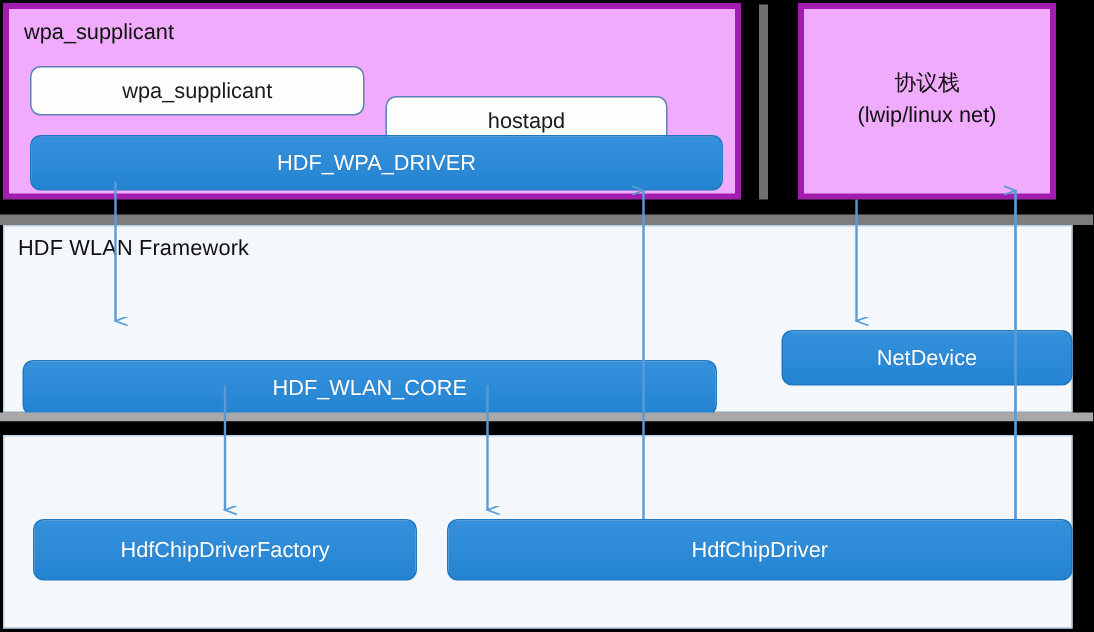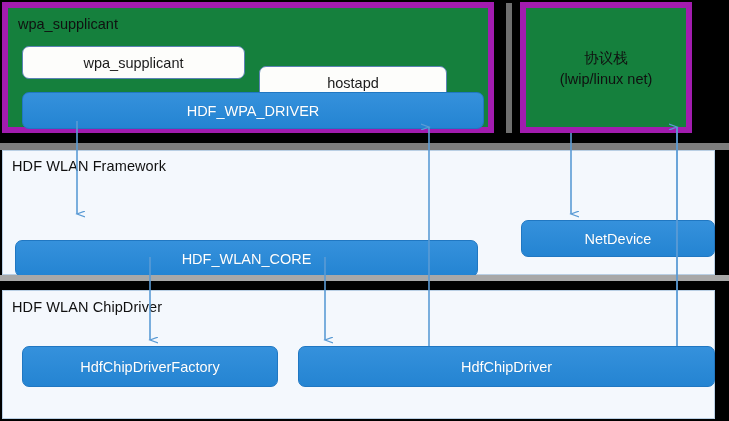--- a/index.html
+++ b/index.html
@@ -31,22 +31,22 @@
     position: absolute;
     font-size: 14.5px;
     color: #101010;
     letter-spacing: 0.1px;
     white-space: nowrap;
   }
 
   
   .panel {
     position: absolute;
-    background: #15803d;
-    border: 6px solid #a21caf;
+    background: #f0abfc;
+    border: 4px solid #a21caf;
     box-sizing: border-box;
   }
   .panel-title {
     position: absolute;
     font-size: 14.5px;
     color: #101010;
     white-space: nowrap;
   }
   .stack-label {
     position: absolute;
@@ -126,40 +126,39 @@
   <div class="panel" style="left:2px; top:2px; width:492px; height:131px;">
     <div class="panel-title" style="left:10px; top:8px;">wpa_supplicant</div>
     <div class="wbox" style="left:14px; top:38px; width:223px; height:33px;">wpa_supplicant</div>
     <div class="wbox" style="left:251px; top:38px; width:188px; height:33px;margin-top:20px;">hostapd</div>
     <div class="bbox" style="left:14px; top:84px; width:462px; height:37px;">HDF_WPA_DRIVER</div>
   </div>
 
   <div class="vbar-black" style="left:496px; top:0px; width:10px; height:133px;"></div>
   <div class="vbar-gray" style="left:506px; top:3px; width:6px; height:133px;"></div>
 
-  <div class="panel" style="left:520px; top:2px; width:172px; height:131px;">
+  <div class="panel" style="left:532px; top:2px; width:172px; height:131px;">
     <div class="stack-label" style="left:0; top:40px;">协议栈</div>
     <div class="stack-label" style="left:0; top:61px;">(lwip/linux net)</div>
   </div>
 
   <div class="sep-black" style="left:0px; top:133px; width:729px; height:10px;"></div>
   <div class="sep-gray" style="left:0px; top:143px; width:729px; height:7px;"></div>
 
   <div class="band band-inner-border" style="left:2px; top:150px; width:713px; height:125px;">
   </div>
   <div class="band-title" style="left:12px; top:158px;">HDF WLAN Framework</div>
   <div class="bbox" style="left:15px; top:220px; width:463px; height:37px;margin-top:20px;">HDF_WLAN_CORE</div>
   <div class="bbox" style="left:521px; top:220px; width:194px; height:37px;">NetDevice</div>
 
   <div class="sep-lgray" style="left:0px; top:275px; width:729px; height:6px;"></div>
   <div class="sep-black" style="left:0px; top:281px; width:729px; height:9px;"></div>
 
   <div class="band band-inner-border" style="left:2px; top:290px; width:713px; height:129px;">
   </div>
-  <div class="band-title" style="left:12px; top:299px;">HDF WLAN ChipDriver</div>
   <div class="bbox" style="left:22px; top:346px; width:256px; height:41px;">HdfChipDriverFactory</div>
   <div class="bbox" style="left:298px; top:346px; width:417px; height:41px;">HdfChipDriver</div>
 
   <svg id="arrows" viewBox="0 0 729 421" xmlns="http://www.w3.org/2000/svg">
     <defs>
       <marker id="ahead-down" markerWidth="10" markerHeight="10" refX="3" refY="8" orient="auto" markerUnits="userSpaceOnUse">
         <path d="M0,0 L3,8 L6,0" fill="none" stroke="#5b9bd5" stroke-width="1.2"></path>
       </marker>
       <marker id="ahead-up" markerWidth="10" markerHeight="10" refX="3" refY="8" orient="auto" markerUnits="userSpaceOnUse">
         <path d="M0,0 L3,8 L6,0" fill="none" stroke="#5b9bd5" stroke-width="1.2"></path>

